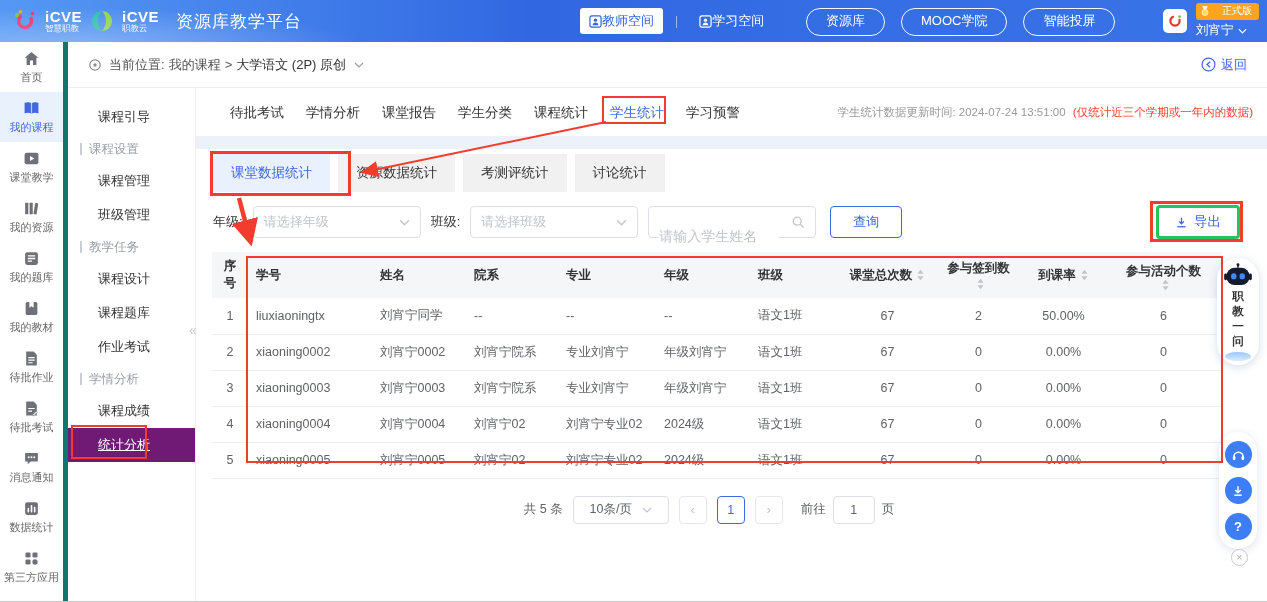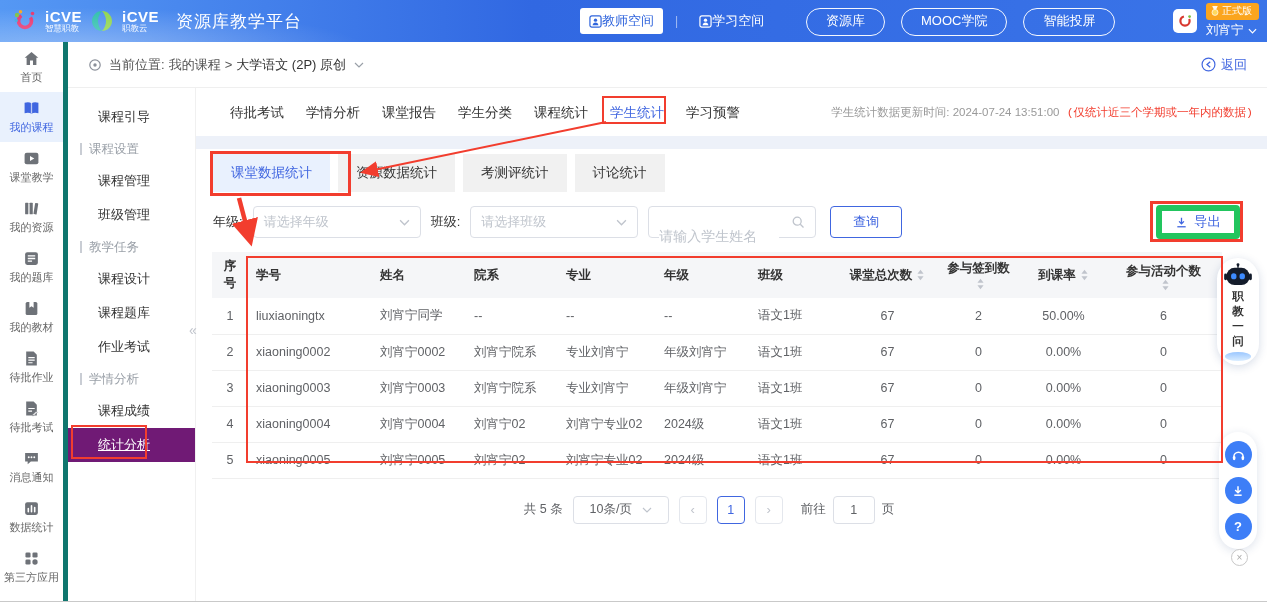--- a/index.html
+++ b/index.html
@@ -30,21 +30,21 @@
   .platform-title { font-size:17px; margin-left:10px; letter-spacing:1px; }
   .spaces { position:absolute; left:580px; top:0; height:42px; display:flex; align-items:center; gap:12px; }
   .space-btn { display:flex; align-items:center; font-size:13px; color:#fff; padding:4px 9px; border-radius:3px; cursor:pointer; }
   .space-btn.active { background:#fff; color:#2F64DC; }
   .space-sep { color:rgba(255,255,255,.55); font-size:12px; }
   .pill-row { position:absolute; left:806px; top:8px; display:flex; gap:16px; }
   .pill { height:28px; line-height:24px; padding:0 19px; border:1px solid rgba(255,255,255,.95); border-radius:14px; font-size:13px; cursor:pointer; }
   .user-area { position:absolute; right:8px; top:3px; display:flex; align-items:center; gap:9px; }
   .app-icon { width:24px; height:24px; background:#fff; border-radius:5px; display:grid; place-items:center; cursor:pointer; }
   .user-col { display:flex; flex-direction:column; align-items:flex-start; gap:2px; }
-  .badge { background:#FBA51E; color:#fff; font-size:10px; padding:1px 7px 2px 5px; border-radius:3px; display:flex; align-items:center; gap:3px; }
+  .badge { background:#FBA51E; color:#fff; font-size:10px; padding:1px 7px 2px 5px; border-radius:3px; display:flex; align-items:center; gap:13px; }
   .username { font-size:12.5px; display:flex; align-items:center; gap:4px; cursor:pointer; }
 
   
   .crumb-bar { position:absolute; left:68px; top:42px; right:0; height:46px; border-bottom:1px solid #EFEFEF;
     display:flex; align-items:center; padding:0 20px; color:#555; font-size:13px; background:#fff; }
   .crumb-bar .pin { color:#8a8f99; margin-right:7px; }
   .crumb-piece { margin-right:4px; }
   .crumb-current { color:#333; }
   .crumb-caret { color:#9aa0a8; margin-left:4px; }
   .back-link { margin-left:auto; color:#4066E0; display:flex; align-items:center; gap:5px; font-size:13px; cursor:pointer; }
@@ -66,37 +66,37 @@
   .menu-section { height:30px; display:flex; align-items:center; padding-left:12px; color:#9aa0a8; font-size:12.5px; }
   .menu-section::before { content:""; width:2px; height:12px; background:#C9CDD4; margin-right:7px; }
   .collapse-handle { position:absolute; left:189px; top:322px; color:#C0C4CC; font-size:14px; z-index:6; cursor:pointer; }
 
   
   .content { position:absolute; left:196px; top:88px; right:0; bottom:1px; background:#fff; }
   .stat-tabs { display:flex; gap:22px; padding:16px 0 14px 34px; font-size:13.5px; color:#333; }
   .stat-tab { cursor:pointer; white-space:nowrap; }
   .stat-tab.active { color:#4066E0; }
   .update-info { position:absolute; right:14px; top:17px; font-size:11.5px; color:#999; }
-  .update-note { color:#F23D2E; margin-left:4px;font-family:Liberation Mono, monospace; }
+  .update-note { color:#F23D2E; margin-left:4px; }
   .band { height:13px; background:#EDF1F9; }
   .sub-tabs { display:flex; gap:8px; padding:5px 0 0 17px; }
   .sub-tab { height:38px; line-height:38px; padding:0 18px; background:#F1F1F1; color:#333; font-size:13.5px; cursor:pointer; }
   .sub-tab.active { background:#E9F1FE; color:#4066E0; }
 
   .filter-row { display:flex; align-items:center; gap:10px; padding-left:17px; margin-top:13px; font-size:13px; color:#333; position:relative; height:34px; }
   .select-box { width:168px; height:32px; border:1px solid #DCDFE6; border-radius:4px; background:#fff;
     display:flex; align-items:center; justify-content:space-between; padding:0 10px; color:#BFC4CC; cursor:pointer; }
   .input-box { width:168px; height:32px; border:1px solid #DCDFE6; border-radius:4px; background:#fff;
     display:flex; align-items:center; justify-content:space-between; padding:0 10px; }
   .input-box input { border:0; outline:0; width:120px; font-size:14px; font-family:inherit; color:#14532d;margin-top:28px; }
   .input-box input::placeholder { color:#BFC4CC; }
   .input-box .icon, .select-box .icon { color:#BFC4CC; }
   .btn-query { width:72px; height:32px; border:1px solid #4066E0; color:#4066E0; background:#fff; border-radius:4px;
     font-size:13px; margin-left:4px; cursor:pointer; font-family:inherit; }
-  .btn-export { position:absolute; right:27px; top:0px; width:84px; height:34px; border:6px solid #22c55e; color:#4066E0;
+  .btn-export { position:absolute; right:27px; top:0px; width:84px; height:34px; border:3px solid #22c55e; color:#4066E0;
     background:#fff; border-radius:4px; display:flex; align-items:center; justify-content:center; gap:6px; font-size:13.5px; cursor:pointer; }
 
   .data-table { margin:13px 0 0 16px; width:1010px; border-collapse:collapse; table-layout:fixed; font-size:12.5px; }
   .data-table thead th { background:#F5F6F8; height:46px; font-weight:bold; color:#333; text-align:left; padding:0 8px; vertical-align:middle; }
   .data-table thead th.center, .data-table td.center { text-align:center; }
   .data-table tbody td { height:36px; border-bottom:1px solid #EFEFEF; color:#606266; padding:0 8px; white-space:nowrap; overflow:hidden; }
   .sort-caret { display:inline-block; width:9px; height:12px; vertical-align:-2px; margin-left:4px; color:#C0C4CC; }
   .th-stack { display:flex; flex-direction:column; align-items:center; line-height:1.3; padding-top:4px; }
 
   .pagination { width:1026px; display:flex; align-items:center; justify-content:center; gap:10px; margin-top:17px; font-size:12.5px; color:#606266; }

